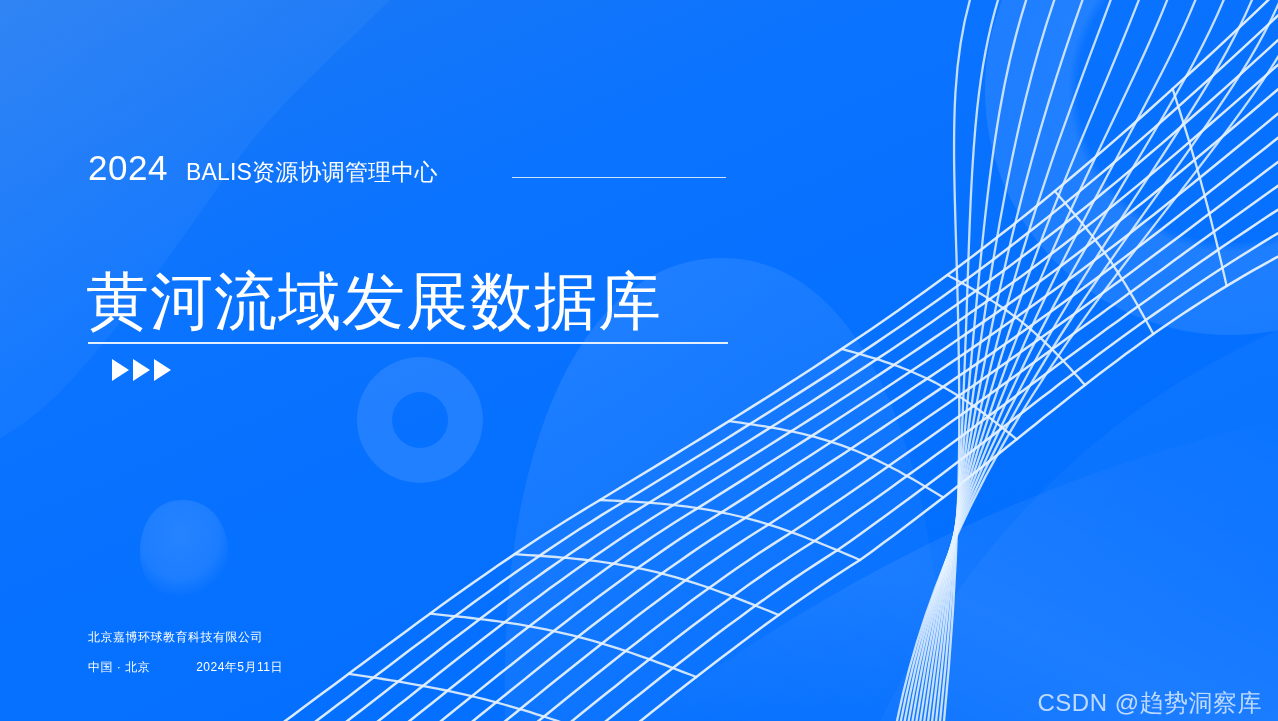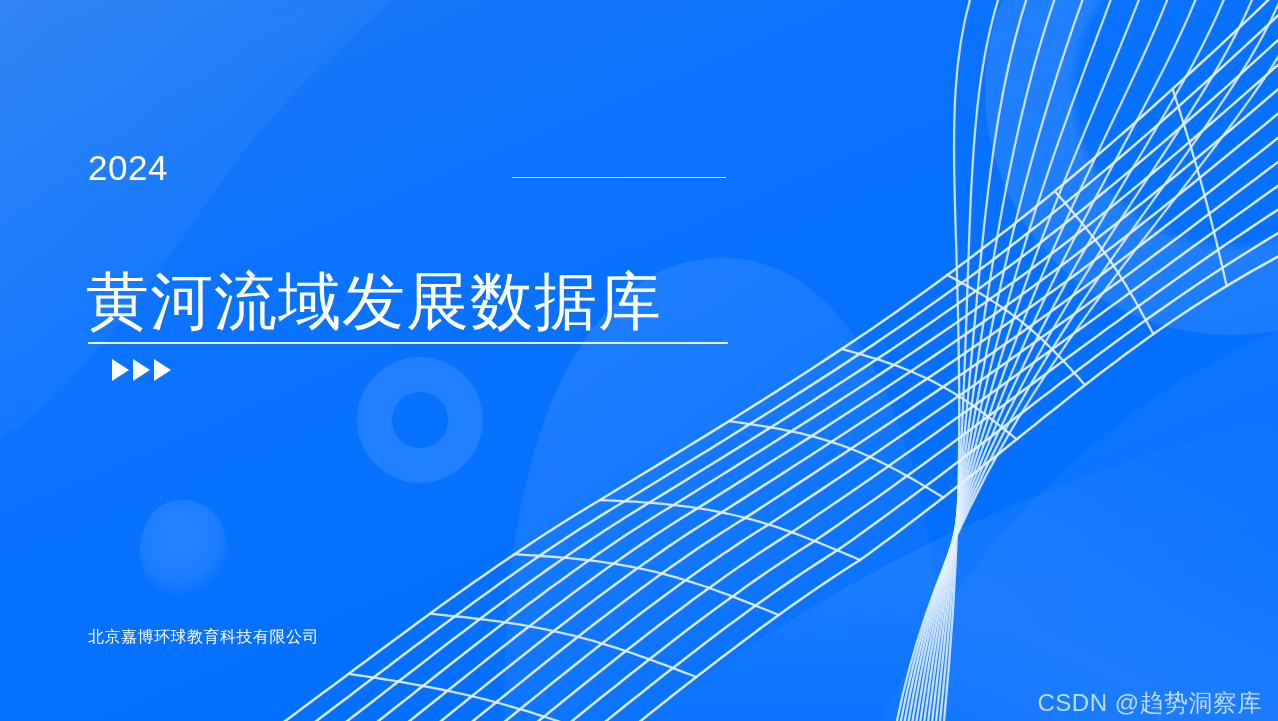--- a/index.html
+++ b/index.html
@@ -116,21 +116,21 @@
     border-left: 17px solid #ffffff;
   }
 
   .footer {
     position: absolute;
     left: 88px;
     top: 618px;
     color: #ffffff;
   }
   .footer-line {
-    font-size: 16px;
+    font-size: 12px;
     line-height: 30px;
     letter-spacing: 0.5px;
     white-space: nowrap;
   }
   .footer-line-2 {
     display: flex;
     white-space: nowrap;
   }
   .footer-date { margin-left: 46px; }
 
@@ -248,35 +248,40 @@
           <path d="M1291.6666666666665,-30 C1231.6666666666665,156.66666666666666 953.3333333333334,364.16666666666663 894.1666666666666,760" stroke-width="2.3" opacity="0.85"></path>
           <path d="M1320,-30 C1260,160 950,370 890,760" stroke-width="2.3" opacity="0.85"></path>
         </g>
     </g>
   </svg>
 
   <div class="content">
 
     <div class="eyebrow-row">
       <span class="eyebrow-year">2024</span>
+      <span class="eyebrow-org">BALIS资源协调管理中心</span>
     </div>
     <div class="eyebrow-rule"></div>
 
     <div class="title-2">黄河流域发展数据库</div>
 
     <div class="title-rule"></div>
 
     <div class="subtitle-row">
       <span class="arrows" id="arrows">
           <span class="arrow"></span>
           <span class="arrow"></span>
           <span class="arrow"></span>
         </span>
     </div>
 
     <div class="footer">
       <div class="footer-line">北京嘉博环球教育科技有限公司</div>
+      <div class="footer-line footer-line-2">
+        <span>中国 · 北京</span>
+        <span class="footer-date">2024年5月11日</span>
+      </div>
     </div>
 
     <div class="watermark">CSDN @趋势洞察库</div>
 
   </div>
 </div>
 
 </body></html>

